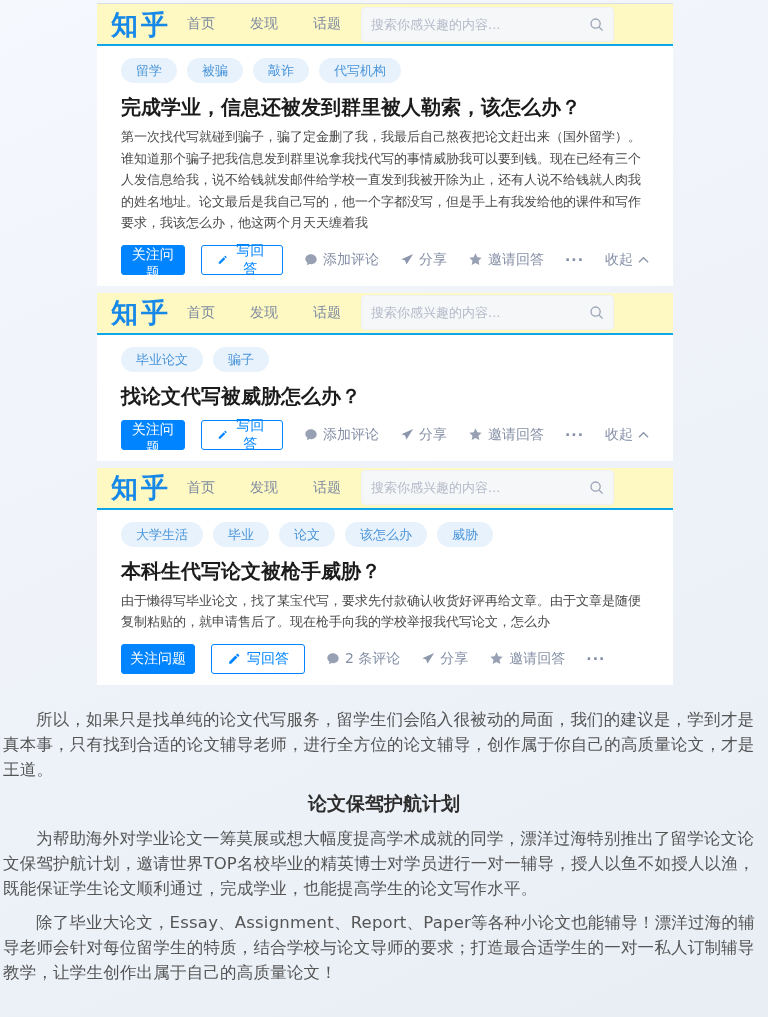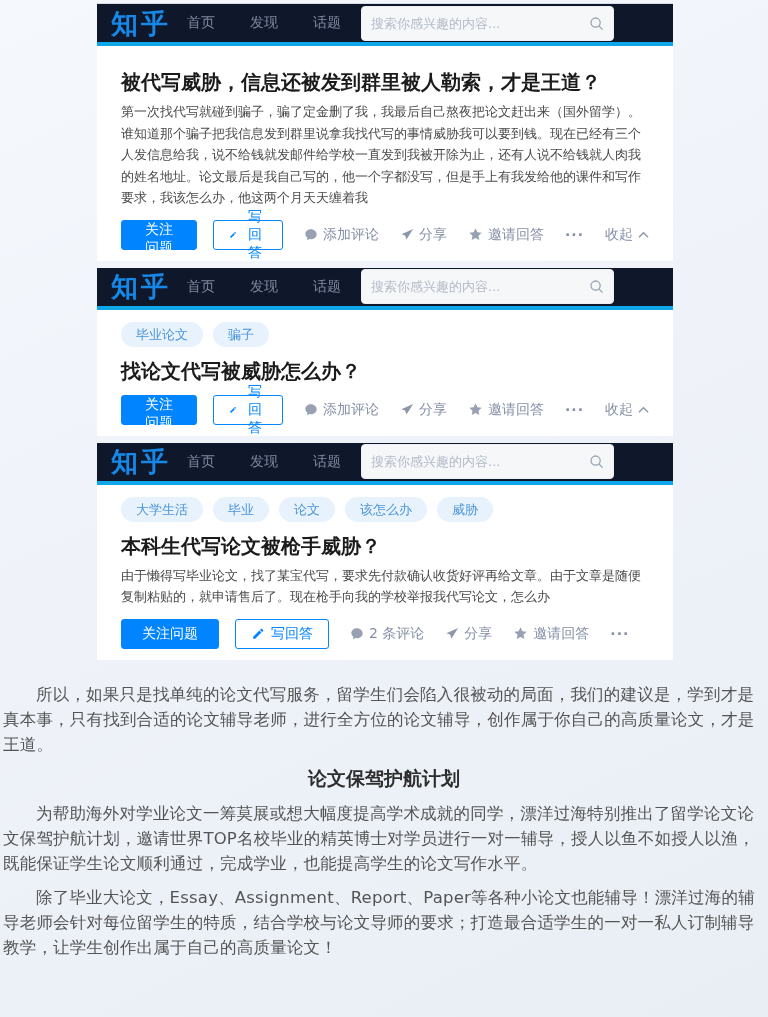--- a/index.html
+++ b/index.html
@@ -8,34 +8,34 @@
   }
   *{margin:0;padding:0;box-sizing:border-box;}
   html,body{width:768px;height:1017px;overflow:hidden;}
   body{
     font-family:"DejaVu Sans","Liberation Sans",sans-serif;
     background:linear-gradient(155deg,#f5f8fd 0%,#eff3f9 45%,#e9eef5 100%);
   }
   .shots-column{width:576px;margin-left:97px;padding-top:3px;}
   .shot{background:#fff;margin-bottom:7px;}
   .shot:first-child{border-top:1px solid #d8dde4;}
-  .z-header{height:42px;display:flex;align-items:center;padding:0 14px;border-bottom:4px solid #0ea5e9;background:#0f172a;}
+  .z-header{height:42px;display:flex;align-items:center;padding:0 14px;border-bottom:2px solid #0ea5e9;background:#fef9c3;}
   .z-logo{font-size:27px;font-weight:bold;color:var(--logo-blue);letter-spacing:3px;line-height:1;cursor:pointer;}
   .z-nav{display:flex;gap:35px;margin-left:16px;}
   .z-nav-item{font-size:14px;color:#7e8aa0;cursor:pointer;text-decoration:none;}
   .z-search{width:253px;height:35px;margin-left:20px;background:#f6f7f9;border:1px solid #eef0f3;border-radius:4px;display:flex;align-items:center;padding:0 9px;}
   .z-search-input{flex:1;border:none;background:transparent;outline:none;font-size:13px;color:#6b7486;font-family:inherit;}
   .z-search-input::placeholder{color:#b4bbc8;}
   .q-content{padding:12px 24px 11px 24px;}
   .tags{display:flex;gap:10px;}
   .tag{background:var(--tag-bg);color:var(--tag-text);font-size:13px;line-height:1;padding:6px 15px;border-radius:999px;cursor:pointer;white-space:nowrap;}
   .q-title{font-size:20px;font-weight:bold;color:var(--title-color);margin-top:11px;line-height:1.3;}
   .q-body{font-size:13px;color:var(--body-color);line-height:21.5px;margin-top:6px;white-space:pre-line;}
   .q-actions{display:flex;align-items:center;margin-top:11px;}
-  .btn-follow{background:var(--zhihu-blue);color:#fff;border:1px solid var(--zhihu-blue);border-radius:3px;padding:0 20px;height:30px;font-size:14px;font-family:inherit;cursor:pointer;}
+  .btn-follow{background:var(--zhihu-blue);color:#fff;border:1px solid var(--zhihu-blue);border-radius:3px;padding:0 8px;height:30px;font-size:14px;font-family:inherit;cursor:pointer;}
   .btn-write{background:#fff;color:var(--zhihu-blue);border:1px solid var(--zhihu-blue);border-radius:3px;padding:0 15px;height:30px;font-size:14px;font-family:inherit;cursor:pointer;margin-left:16px;display:flex;align-items:center;gap:6px;justify-content:center;}
   .act{display:flex;align-items:center;gap:5px;margin-left:21px;font-size:14px;color:var(--action-gray);cursor:pointer;white-space:nowrap;}
   .act.more{letter-spacing:1px;font-weight:bold;}
   .icon{display:inline-block;vertical-align:middle;}
   .article{padding:15px 3px 0 3px;color:var(--article-color);}
   .article p{font-size:16.5px;line-height:25px;text-indent:2em;margin-bottom:9px;letter-spacing:0.2px;}
   .article h3{font-size:19px;color:#2d2d2d;text-align:center;margin:4px 0 9px 0;font-weight:bold;}
 </style>
 </head>
 <body>
@@ -52,21 +52,27 @@
       </nav>
       <div class="z-search">
         <input class="z-search-input" placeholder="搜索你感兴趣的内容..." style="">
         <svg class="icon" width="15" height="15" viewBox="0 0 15 15">
             <circle cx="6.6" cy="6.6" r="4.6" fill="none" stroke="#9aa4b5" stroke-width="1.3"></circle>
             <line x1="10.2" y1="10.2" x2="13.6" y2="13.6" stroke="#9aa4b5" stroke-width="1.3"></line>
           </svg>
       </div>
     </header>
     <div class="q-content">
-      <h2 class="q-title">被代写威胁，信息还被发到群里被人勒索，才是王道？</h2>
+      <div class="tags">
+          <span class="tag">留学</span>
+          <span class="tag">被骗</span>
+          <span class="tag">敲诈</span>
+          <span class="tag">代写机构</span>
+        </div>
+      <h2 class="q-title">完成学业，信息还被发到群里被人勒索，该怎么办？</h2>
       <p class="q-body">第一次找代写就碰到骗子，骗了定金删了我，我最后自己熬夜把论文赶出来（国外留学）。谁知道那个骗子把我信息发到群里说拿我找代写的事情威胁我可以要到钱。现在已经有三个人发信息给我，说不给钱就发邮件给学校一直发到我被开除为止，还有人说不给钱就人肉我的姓名地址。论文最后是我自己写的，他一个字都没写，但是手上有我发给他的课件和写作要求，我该怎么办，他这两个月天天缠着我</p>
       <div class="q-actions">
         <button class="btn-follow">关注问题</button>
         <button class="btn-write">
           <svg class="icon" width="14" height="14" viewBox="0 0 16 16">
               <path fill="#0084ff" d="M2.5 11.2V13.5h2.3l7.1-7.1-2.3-2.3-7.1 7.1zM13.9 4.5c.25-.25.25-.65 0-.9l-1.5-1.5c-.25-.25-.65-.25-.9 0l-1.2 1.2 2.3 2.3 1.3-1.1z"></path>
             </svg>
           <span>写回答</span>
         </button>
         <div class="act">

